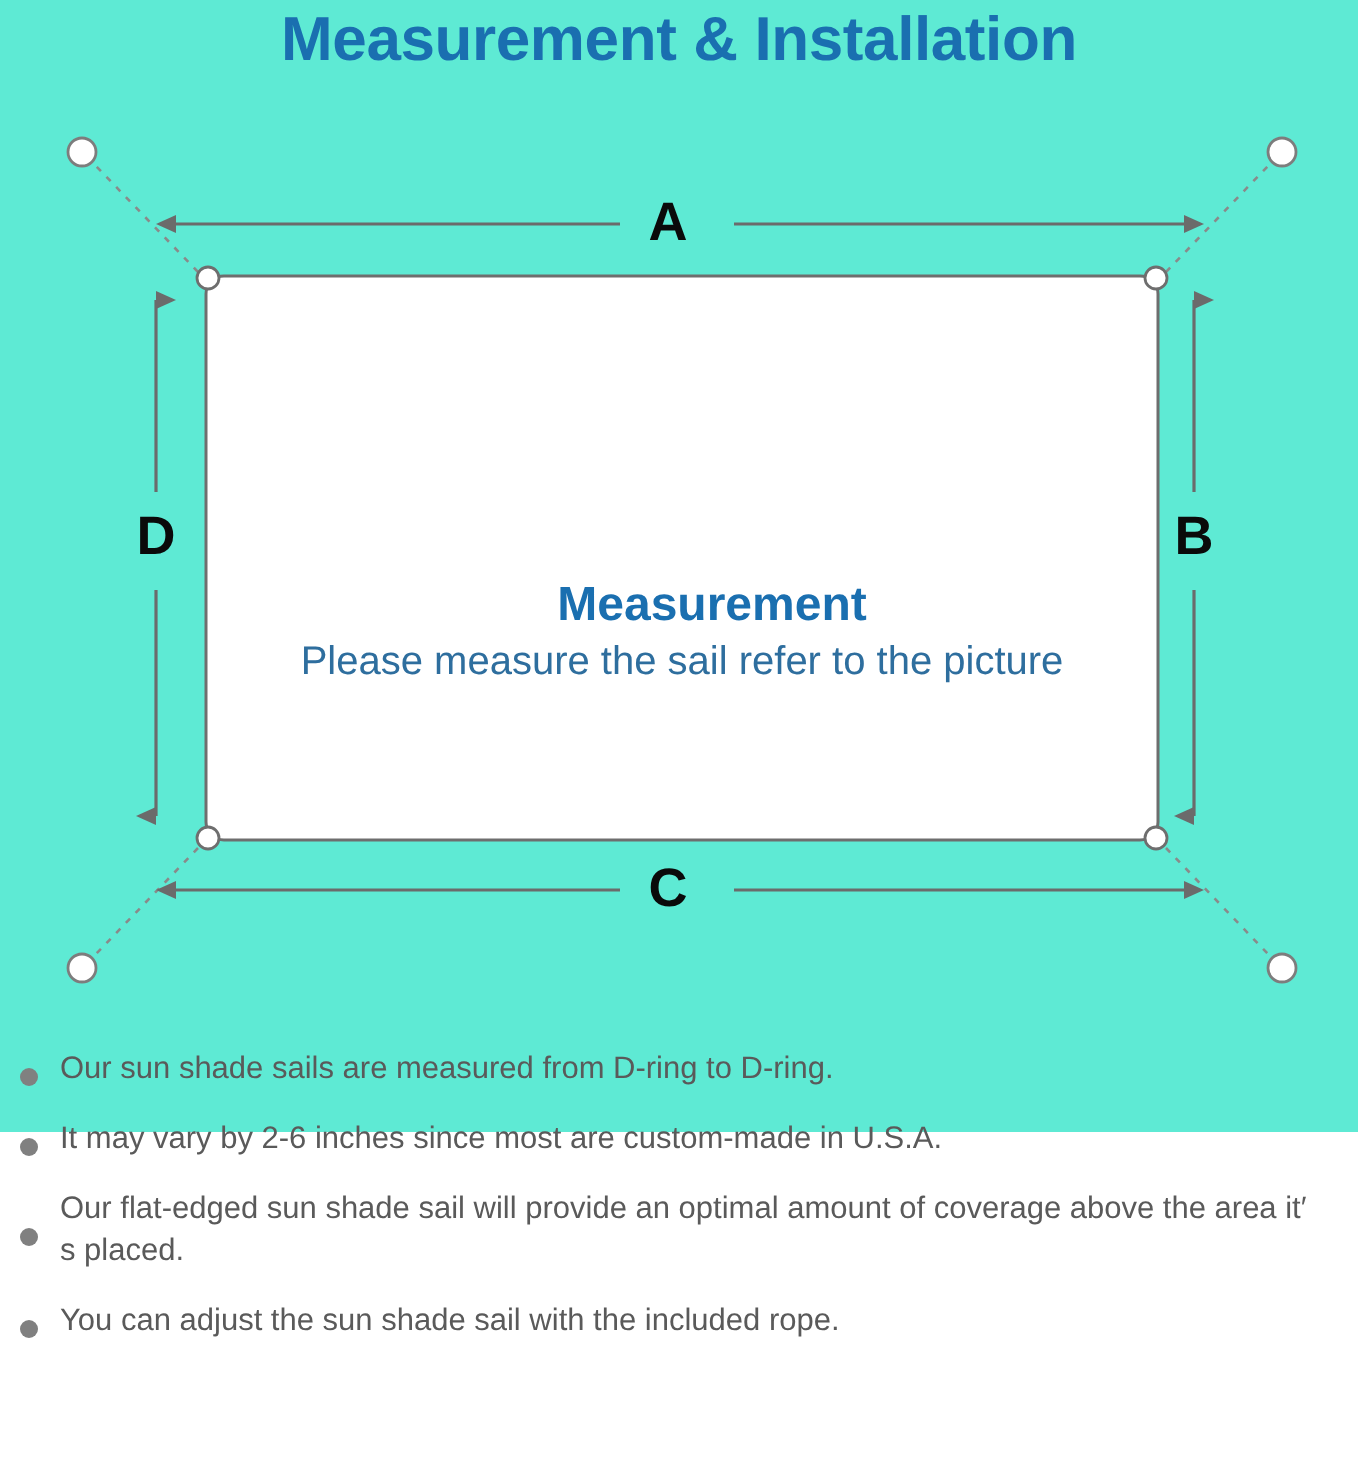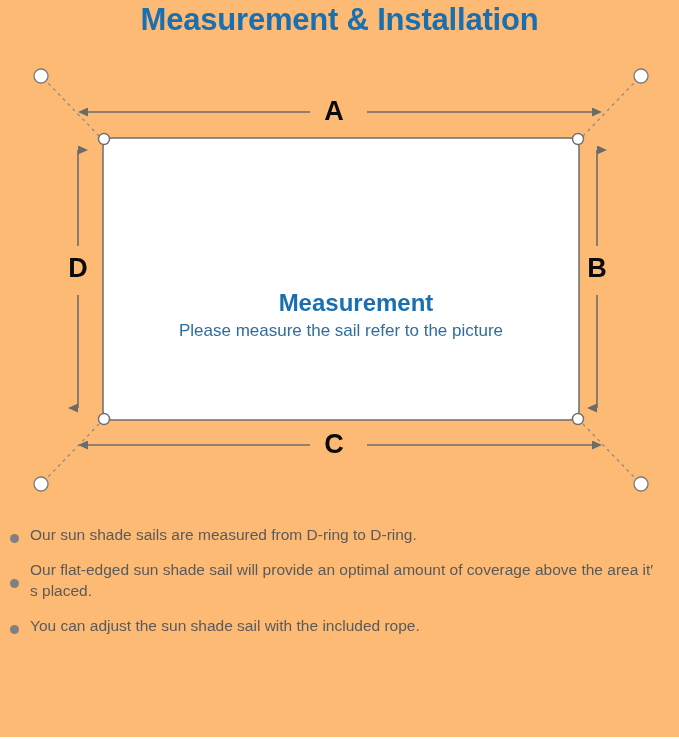--- a/index.html
+++ b/index.html
@@ -10,22 +10,22 @@
   body {
     width: 679px;
     height: 739px;
     font-family: "Liberation Sans", sans-serif;
     overflow: hidden;
     position: relative;
   }
   #page {
     position: relative;
     width: 679px;
-    height: 737px;
-    background: #fdba74;
+    height: 566px;
+    background: #5eead4;
   }
   
   .title {
     position: absolute;
     left: 0;
     top: 0;
     width: 679px;
     height: 44px;
     line-height: 40px;
     text-align: center;
@@ -57,21 +57,21 @@
   }
   .center-title {
     font-size: 24px;
     font-weight: bold;
     color: #1a6fb0;
     line-height: 30px;
     white-space: nowrap;
     padding-left: 30px;
   }
   .center-sub {
-    font-size: 17px;
+    font-size: 20px;
     color: #2e6e9e;
     line-height: 22px;
     margin-top: 2px;
     white-space: nowrap;
   }
   
   .dim-letter {
     position: absolute;
     font-size: 27px;
     font-weight: bold;
@@ -189,20 +189,24 @@
     <div class="dim-letter" style="left:52px; top:205px; width:52px;">D</div>
   </div>
 
   <div class="notes">
     <div class="note-row">
       <span class="note-bullet"></span>
       <span class="note-text">Our sun shade sails are measured from D-ring to D-ring.</span>
     </div>
     <div class="note-row">
       <span class="note-bullet"></span>
+      <span class="note-text">It may vary by 2-6 inches since most are custom-made in U.S.A.</span>
+    </div>
+    <div class="note-row">
+      <span class="note-bullet"></span>
       <span class="note-text">Our flat-edged sun shade sail will provide an optimal amount of coverage above the area it′ s placed.</span>
     </div>
     <div class="note-row">
       <span class="note-bullet"></span>
       <span class="note-text">You can adjust the sun shade sail with the included rope.</span>
     </div>
   </div>
 
 </div>
 

